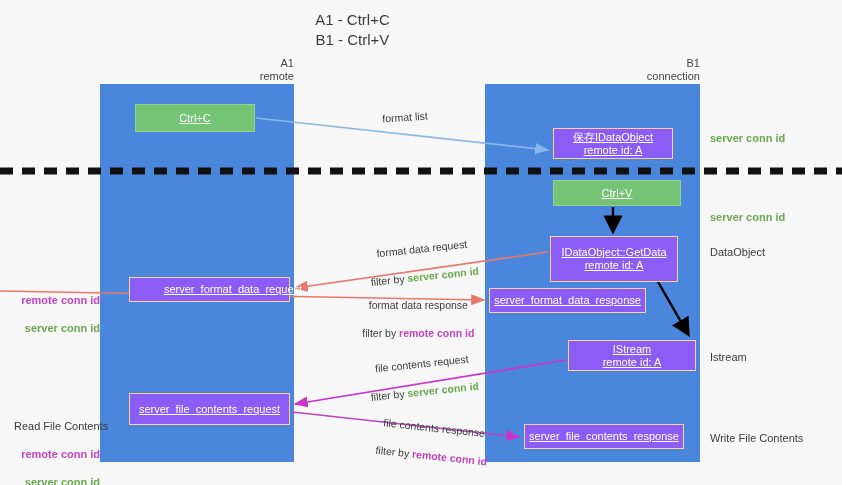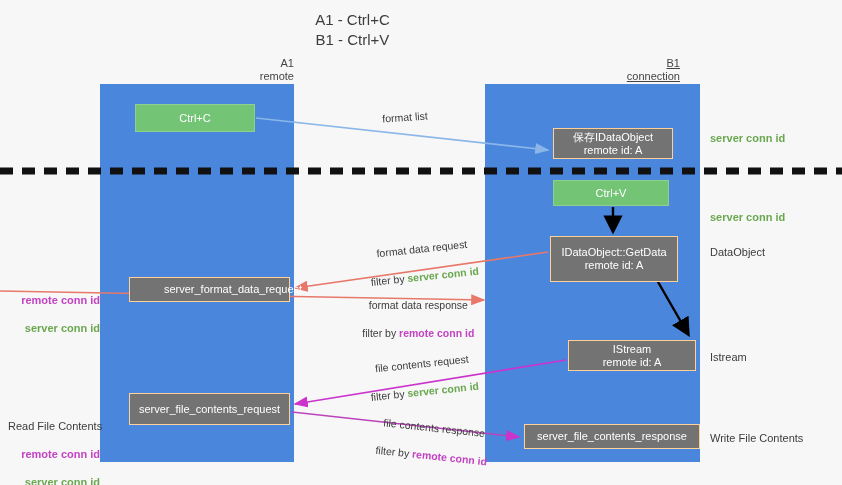--- a/index.html
+++ b/index.html
@@ -24,69 +24,70 @@
   }
 
   
   .lane-head{
     text-align:right;
     font-size:11px;line-height:13px;
     color:#444;
     white-space:pre;
   }
   #head-a1{left:100px;top:57px;width:194px;}
-  #head-b1{left:465px;top:57px;width:215px;text-decoration:underline;}
+  #head-b1{left:485px;top:57px;width:215px;}
 
   
   .lane{background:#4a86dc;}
   #lane-a1{left:100px;top:84px;width:194px;height:378px;}
   #lane-b1{left:485px;top:84px;width:215px;height:378px;}
 
   
   .box{
     box-sizing:border-box;
     display:flex;flex-direction:column;
     align-items:center;justify-content:center;
     color:#ffffff;
     font-size:11px;line-height:13px;
     text-align:center;
     white-space:pre;
     border:1px solid rgba(255,255,255,.35);
+    text-decoration:underline;
   }
   .box.green{background:#74c476;border-color:#8fd08f;}
-  .box.orange{background:#737373;border-color:#ffd199;}
+  .box.orange{background:#8b5cf6;border-color:#ffd199;}
 
   #box-ctrlc{left:135px;top:104px;width:120px;height:28px;}
   #box-idataobject{left:553px;top:128px;width:120px;height:31px;}
-  #box-ctrlv{left:553px;top:180px;width:116px;height:26px;}
+  #box-ctrlv{left:553px;top:180px;width:128px;height:26px;}
   #box-getdata{left:550px;top:236px;width:128px;height:46px;}
   #box-fmtresp{left:489px;top:288px;width:157px;height:25px;}
   #box-istream{left:568px;top:340px;width:128px;height:31px;}
-  #box-filecontresp{left:524px;top:424px;width:176px;height:25px;}
+  #box-filecontresp{left:524px;top:424px;width:160px;height:25px;}
   #box-fmtreq{left:129px;top:277px;width:161px;height:25px;padding-left:47px;}
   #box-filereq{left:129px;top:393px;width:161px;height:32px;}
 
   
   .side{
     font-size:11px;line-height:14px;
     white-space:pre;
   }
   .green-txt{color:#6aa84f;font-weight:bold;}
   .magenta-txt{color:#c343c3;font-weight:bold;}
   .dark-txt{color:#3c3c3c;}
 
   #ann-serverconn-1{left:710px;top:131px;}
   #ann-serverconn-2{left:710px;top:210px;}
   #ann-dataobject{left:710px;top:245px;}
   #ann-istream{left:710px;top:350px;}
   #ann-writefile{left:710px;top:431px;text-align:right;}
 
   #ann-left-1{left:8px;top:279px;width:92px;text-align:right;}
   #ann-left-2{left:8px;top:391px;width:92px;text-align:right;}
-  #ann-left-2 .hdr{color:#3c3c3c;font-weight:normal;display:block;}
+  #ann-left-2 .hdr{color:#3c3c3c;font-weight:normal;display:block;margin-left:6px;}
 
   
   .lbl{
     font-size:10.5px;line-height:14px;
     color:#3c3c3c;
     white-space:pre;
     text-align:center;
   }
   .lbl .em-green{color:#6aa84f;font-weight:bold;}
   .lbl .em-mag{color:#c343c3;font-weight:bold;}
@@ -148,20 +149,21 @@
 
     <line x1="292" y1="412" x2="519" y2="437" stroke="#bb44bb" stroke-width="1.6" marker-end="url(#ah-mag)"></line>
   </svg>
 
   <div class="abs box green" id="box-ctrlc">Ctrl+C</div>
   <div class="abs box orange" id="box-idataobject">保存IDataObject
 remote id: A</div>
   <div class="abs box green" id="box-ctrlv">Ctrl+V</div>
   <div class="abs box orange" id="box-getdata">IDataObject::GetData
 remote id: A</div>
+  <div class="abs box orange" id="box-fmtresp">server_format_data_response</div>
   <div class="abs box orange" id="box-istream">IStream
 remote id: A</div>
   <div class="abs box orange" id="box-filecontresp">server_file_contents_response</div>
   <div class="abs box orange" id="box-fmtreq">server_format_data_request</div>
   <div class="abs box orange" id="box-filereq">server_file_contents_request</div>
 
   <div class="abs side green-txt" id="ann-serverconn-1">server conn id</div>
   <div class="abs side green-txt" id="ann-serverconn-2">server conn id</div>
   <div class="abs side dark-txt" id="ann-dataobject">DataObject</div>
   <div class="abs side dark-txt" id="ann-istream">Istream</div>

